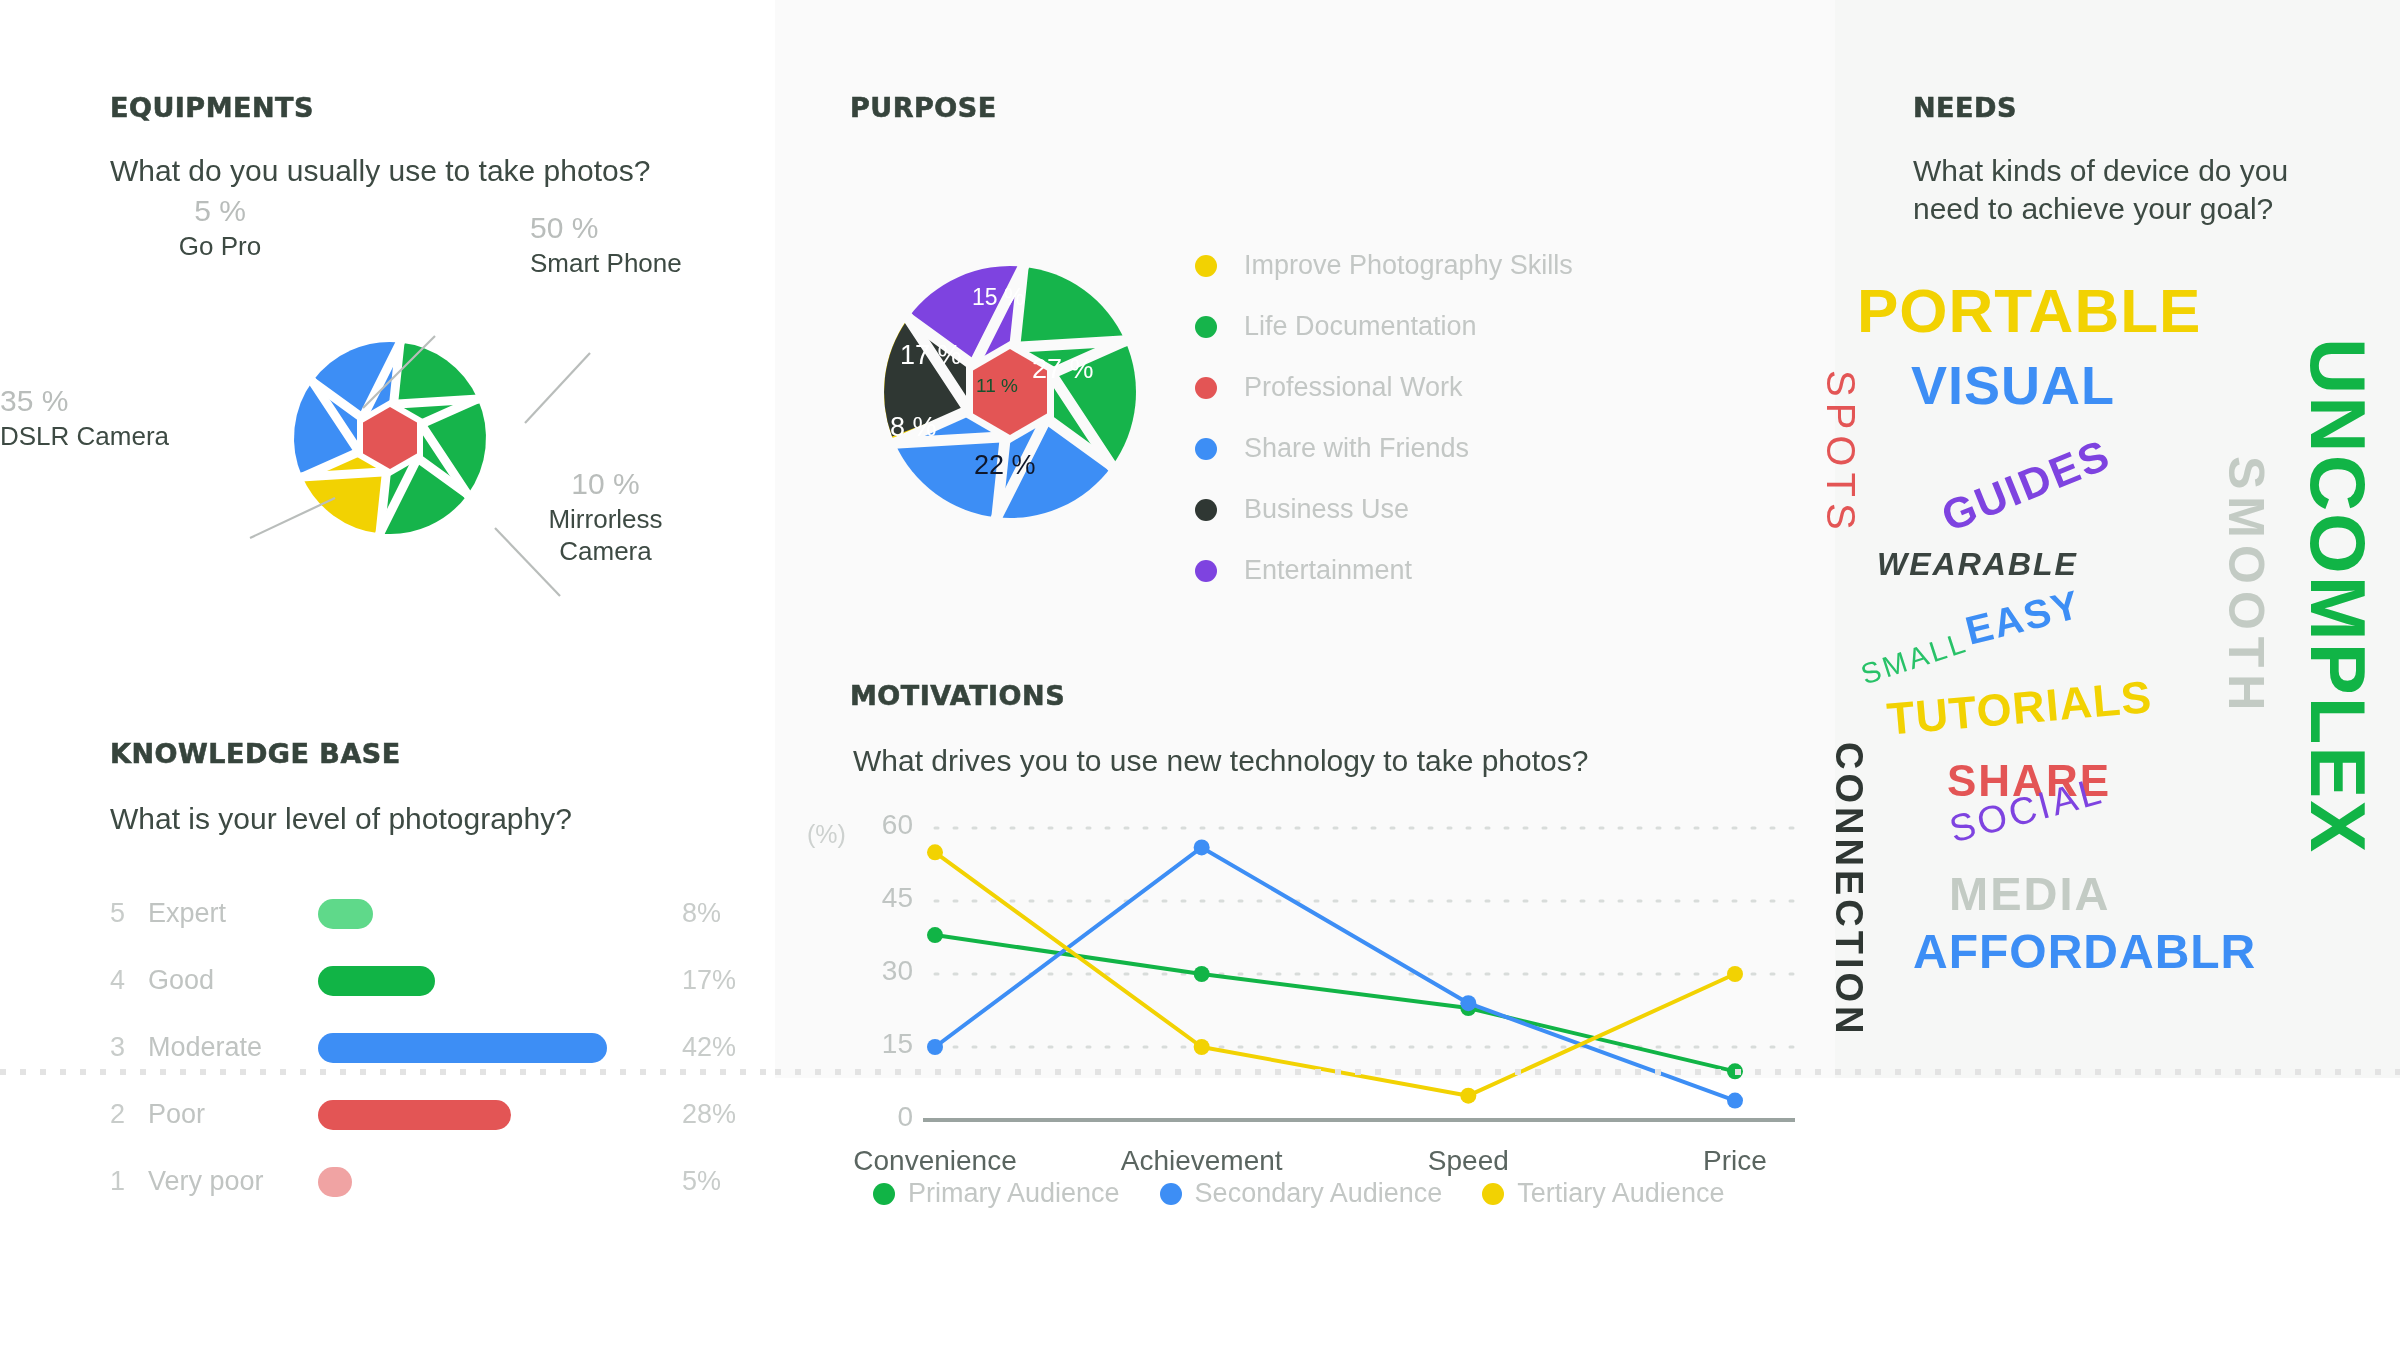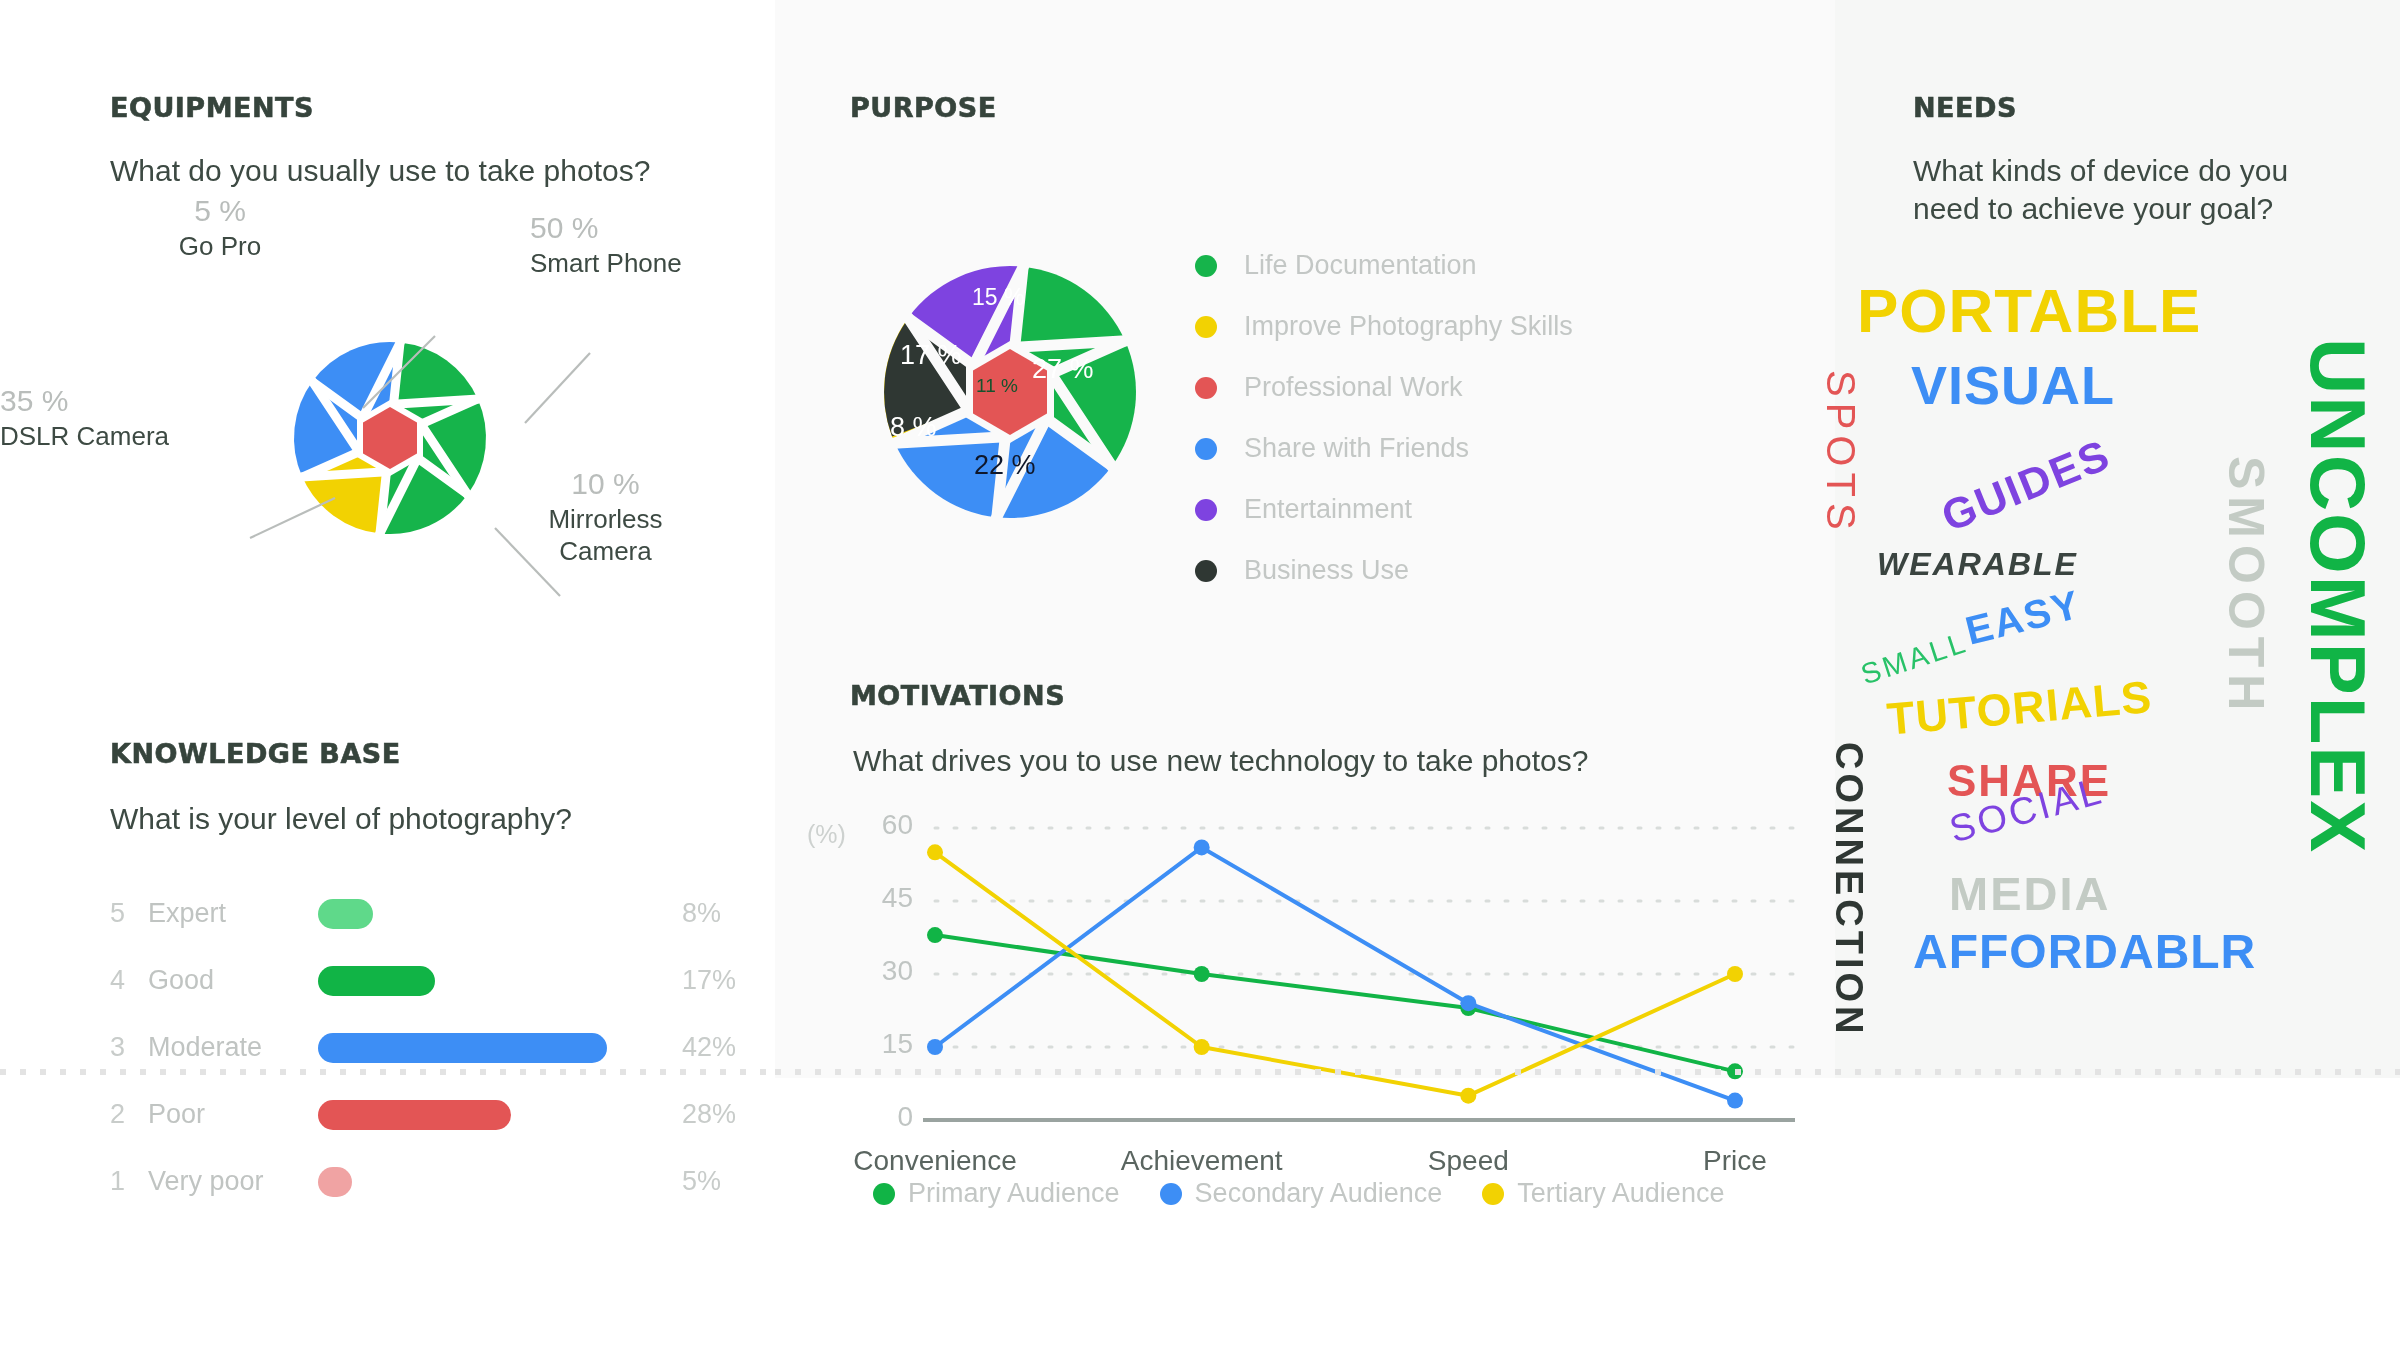--- a/index.html
+++ b/index.html
@@ -237,42 +237,42 @@
       <div style="position:absolute;left:152px;top:92px;font-size:27px;color:#fff;">27 %</div>
       <div style="position:absolute;left:92px;top:22px;font-size:23px;color:#fff;">15 %</div>
       <div style="position:absolute;left:20px;top:78px;font-size:27px;color:#fff;">17 %</div>
       <div style="position:absolute;left:10px;top:150px;font-size:27px;color:#fff;">8 %</div>
       <div style="position:absolute;left:94px;top:188px;font-size:27px;color:#0f172a;">22 %</div>
       <div style="position:absolute;left:96px;top:113px;font-size:19px;color:#14532d;">11 %</div>
     </div>
 
     <div class="legend-v" id="purpose-legend" style="left:420px;top:235px;">
         <div class="legend-row">
+          <span class="legend-dot" style="background: rgb(242, 210, 2);"></span>
+          <span class="legend-lbl">Improve Photography Skills</span>
+        </div>
+        <div class="legend-row">
           <span class="legend-dot" style="background: rgb(22, 180, 75);"></span>
           <span class="legend-lbl">Life Documentation</span>
         </div>
         <div class="legend-row">
-          <span class="legend-dot" style="background: rgb(242, 210, 2);"></span>
-          <span class="legend-lbl">Improve Photography Skills</span>
-        </div>
-        <div class="legend-row">
           <span class="legend-dot" style="background: rgb(227, 85, 85);"></span>
           <span class="legend-lbl">Professional Work</span>
         </div>
         <div class="legend-row">
           <span class="legend-dot" style="background: rgb(61, 142, 245);"></span>
           <span class="legend-lbl">Share with Friends</span>
         </div>
         <div class="legend-row">
+          <span class="legend-dot" style="background: rgb(47, 55, 51);"></span>
+          <span class="legend-lbl">Business Use</span>
+        </div>
+        <div class="legend-row">
           <span class="legend-dot" style="background: rgb(126, 67, 224);"></span>
           <span class="legend-lbl">Entertainment</span>
-        </div>
-        <div class="legend-row">
-          <span class="legend-dot" style="background: rgb(47, 55, 51);"></span>
-          <span class="legend-lbl">Business Use</span>
         </div>
       </div>
 
     <div style="position:absolute;left:75px;top:680px;" class="sec-title">MOTIVATIONS</div>
     <div style="position:absolute;left:78px;top:742px;" class="sec-q">What drives you to use new technology to take photos?</div>
 
     <div id="linechart-wrap" style="position:absolute;left:0px;top:810px;width:1060px;height:420px;">
       <div class="ax-unit" style="left:32px;top:10px;">(%)</div>
       <div id="yticks">
           <div class="ytick" style="left: 78px; top: 291px;">0</div>

